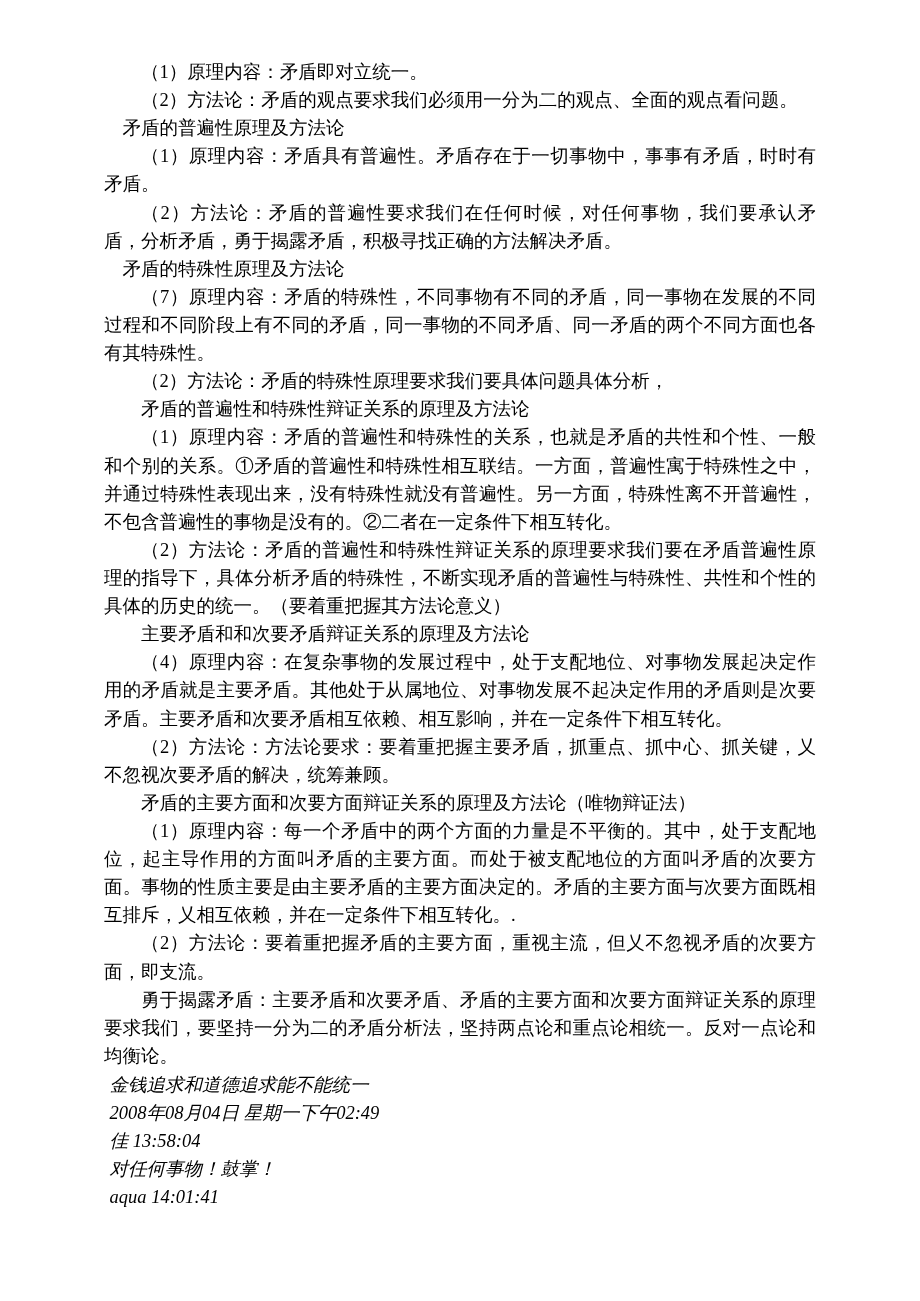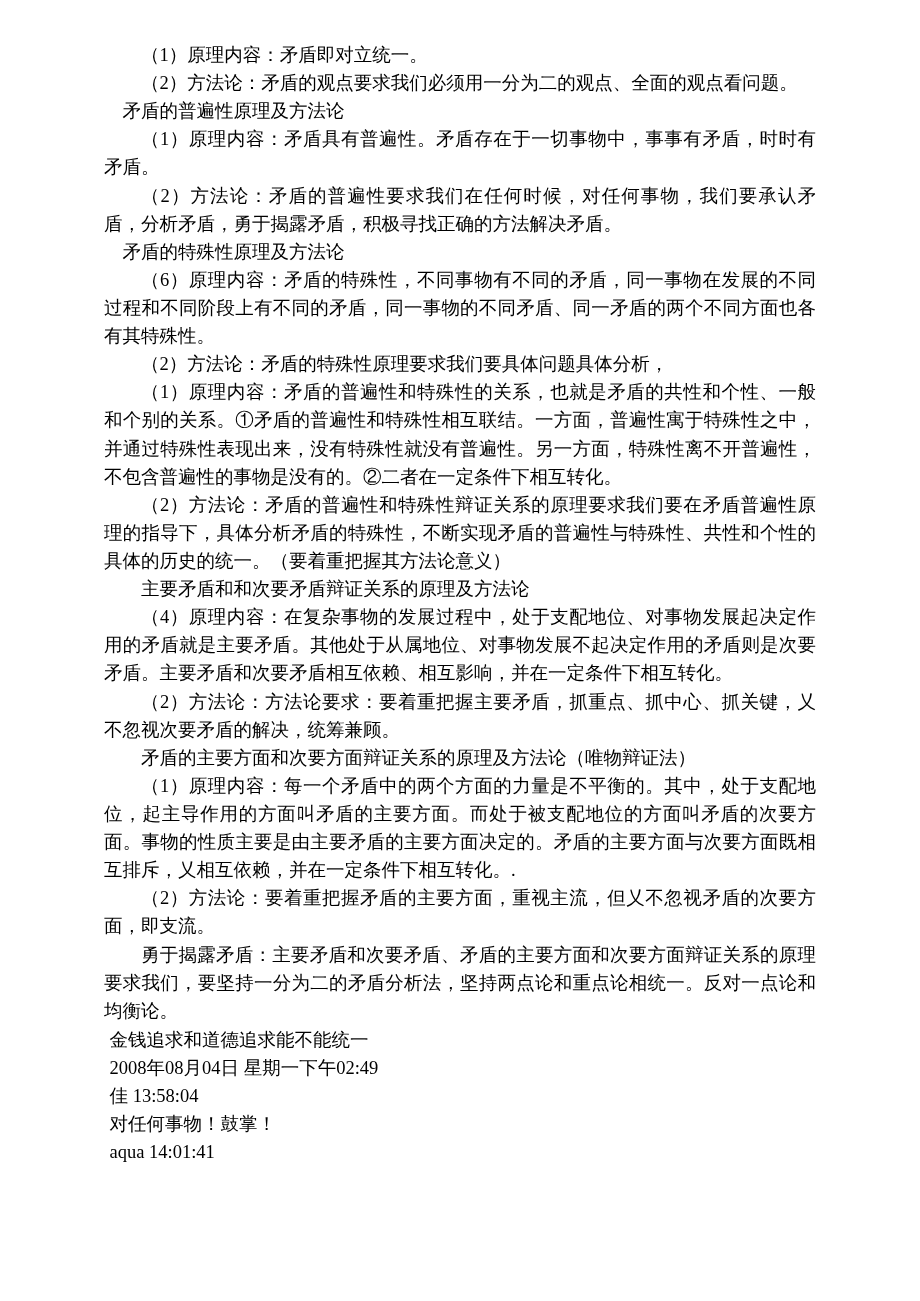--- a/index.html
+++ b/index.html
@@ -12,40 +12,41 @@
     height: 1301px;
     font-family: "Liberation Serif", "DejaVu Serif", serif;
     color: #000000;
     overflow: hidden;
   }
   .page {
     position: relative;
     width: 920px;
     height: 1301px;
     box-sizing: border-box;
-    padding: 41px 104px 0 104px;
+    padding: 58px 104px 0 104px;
   }
   .doc-body {
     font-size: 18.5px;
     line-height: 1.52;
     text-align: justify;
     text-justify: inter-ideograph;
   }
   .para {
     margin: 0;
     padding: 0;
   }
   .indent-2 {
     text-indent: 2em;
   }
   .indent-1 {
     text-indent: 1em;
   }
   .log-block {
     margin-top: 1px;
+    font-style: italic;
   }
   .log-line {
     margin: 0;
     padding: 0;
     font-size: 18.5px;
     line-height: 1.52;
     text-indent: 1em;
   }
   .log-line.flush {
     text-indent: 0.3em;
@@ -55,22 +56,23 @@
 <body>
 
 <div class="page">
   <div class="doc-body">
     <p class="para indent-2">（1）原理内容：矛盾即对立统一。</p>
     <p class="para indent-2">（2）方法论：矛盾的观点要求我们必须用一分为二的观点、全面的观点看问题。</p>
     <p class="para indent-1">矛盾的普遍性原理及方法论</p>
     <p class="para indent-2">（1）原理内容：矛盾具有普遍性。矛盾存在于一切事物中，事事有矛盾，时时有矛盾。</p>
     <p class="para indent-2">（2）方法论：矛盾的普遍性要求我们在任何时候，对任何事物，我们要承认矛盾，分析矛盾，勇于揭露矛盾，积极寻找正确的方法解决矛盾。</p>
     <p class="para indent-1">矛盾的特殊性原理及方法论</p>
-    <p class="para indent-2">（6）原理内容：矛盾的特殊性，不同事物有不同的矛盾，同一事物在发展的不同过程和不同阶段上有不同的矛盾，同一事物的不同矛盾、同一矛盾的两个不同方面也各有其特殊性。</p>
+    <p class="para indent-2">（7）原理内容：矛盾的特殊性，不同事物有不同的矛盾，同一事物在发展的不同过程和不同阶段上有不同的矛盾，同一事物的不同矛盾、同一矛盾的两个不同方面也各有其特殊性。</p>
     <p class="para indent-2">（2）方法论：矛盾的特殊性原理要求我们要具体问题具体分析，</p>
+    <p class="para indent-2">矛盾的普遍性和特殊性辩证关系的原理及方法论</p>
     <p class="para indent-2">（1）原理内容：矛盾的普遍性和特殊性的关系，也就是矛盾的共性和个性、一般和个别的关系。①矛盾的普遍性和特殊性相互联结。一方面，普遍性寓于特殊性之中，并通过特殊性表现出来，没有特殊性就没有普遍性。另一方面，特殊性离不开普遍性，不包含普遍性的事物是没有的。②二者在一定条件下相互转化。</p>
     <p class="para indent-2">（2）方法论：矛盾的普遍性和特殊性辩证关系的原理要求我们要在矛盾普遍性原理的指导下，具体分析矛盾的特殊性，不断实现矛盾的普遍性与特殊性、共性和个性的具体的历史的统一。（要着重把握其方法论意义）</p>
     <p class="para indent-2">主要矛盾和和次要矛盾辩证关系的原理及方法论</p>
     <p class="para indent-2">（4）原理内容：在复杂事物的发展过程中，处于支配地位、对事物发展起决定作用的矛盾就是主要矛盾。其他处于从属地位、对事物发展不起决定作用的矛盾则是次要矛盾。主要矛盾和次要矛盾相互依赖、相互影响，并在一定条件下相互转化。</p>
     <p class="para indent-2">（2）方法论：方法论要求：要着重把握主要矛盾，抓重点、抓中心、抓关键，乂不忽视次要矛盾的解决，统筹兼顾。</p>
     <p class="para indent-2">矛盾的主要方面和次要方面辩证关系的原理及方法论（唯物辩证法）</p>
     <p class="para indent-2">（1）原理内容：每一个矛盾中的两个方面的力量是不平衡的。其中，处于支配地位，起主导作用的方面叫矛盾的主要方面。而处于被支配地位的方面叫矛盾的次要方面。事物的性质主要是由主要矛盾的主要方面决定的。矛盾的主要方面与次要方面既相互排斥，乂相互依赖，并在一定条件下相互转化。.</p>
     <p class="para indent-2">（2）方法论：要着重把握矛盾的主要方面，重视主流，但乂不忽视矛盾的次要方面，即支流。</p>
     <p class="para indent-2">勇于揭露矛盾：主要矛盾和次要矛盾、矛盾的主要方面和次要方面辩证关系的原理要求我们，要坚持一分为二的矛盾分析法，坚持两点论和重点论相统一。反对一点论和均衡论。</p>
 

